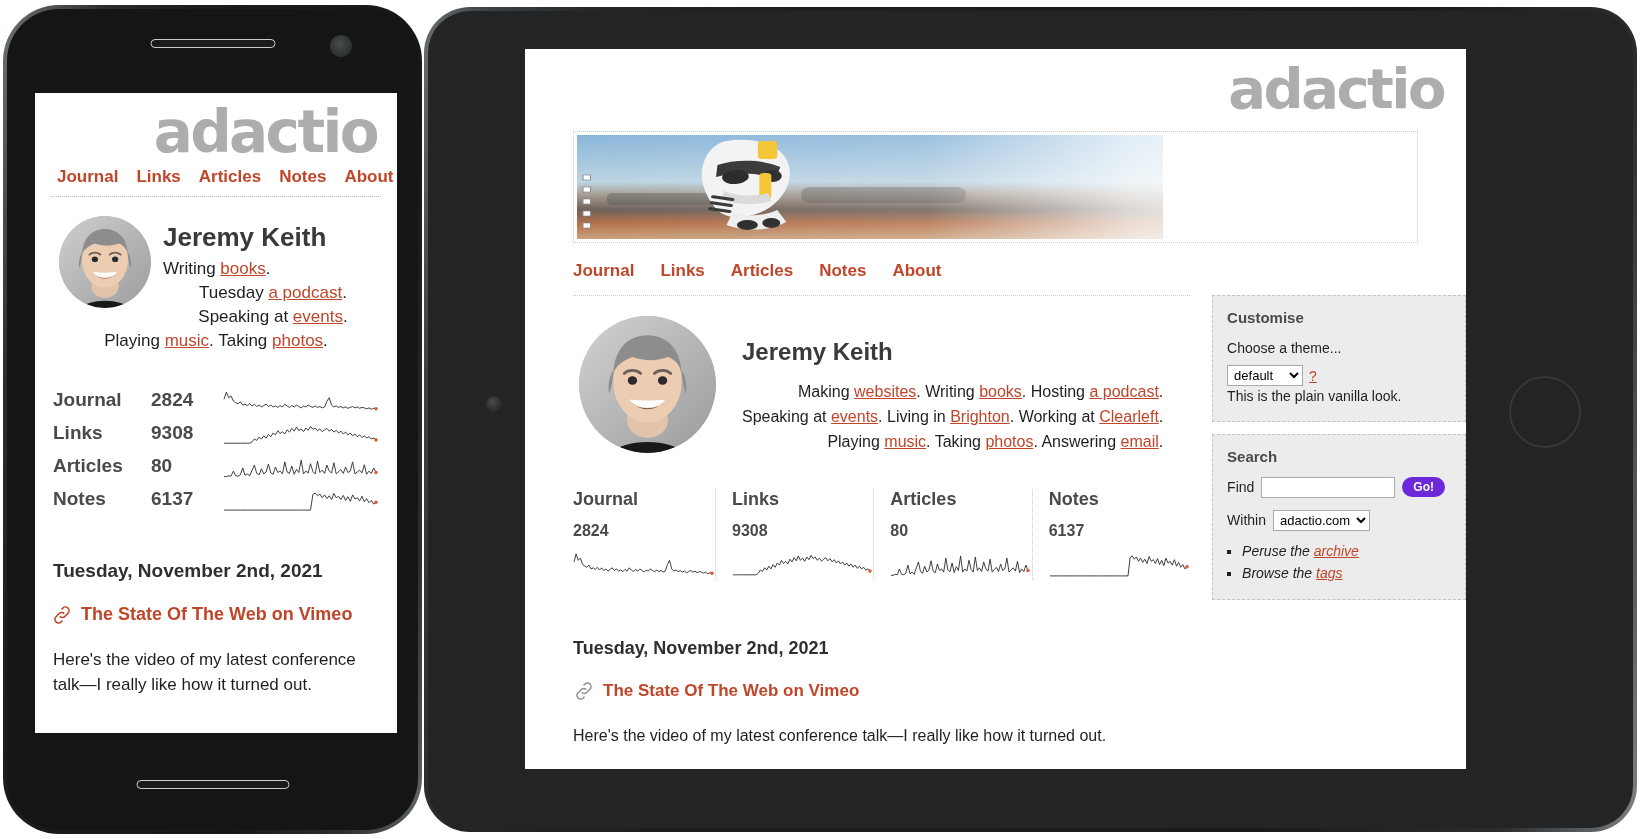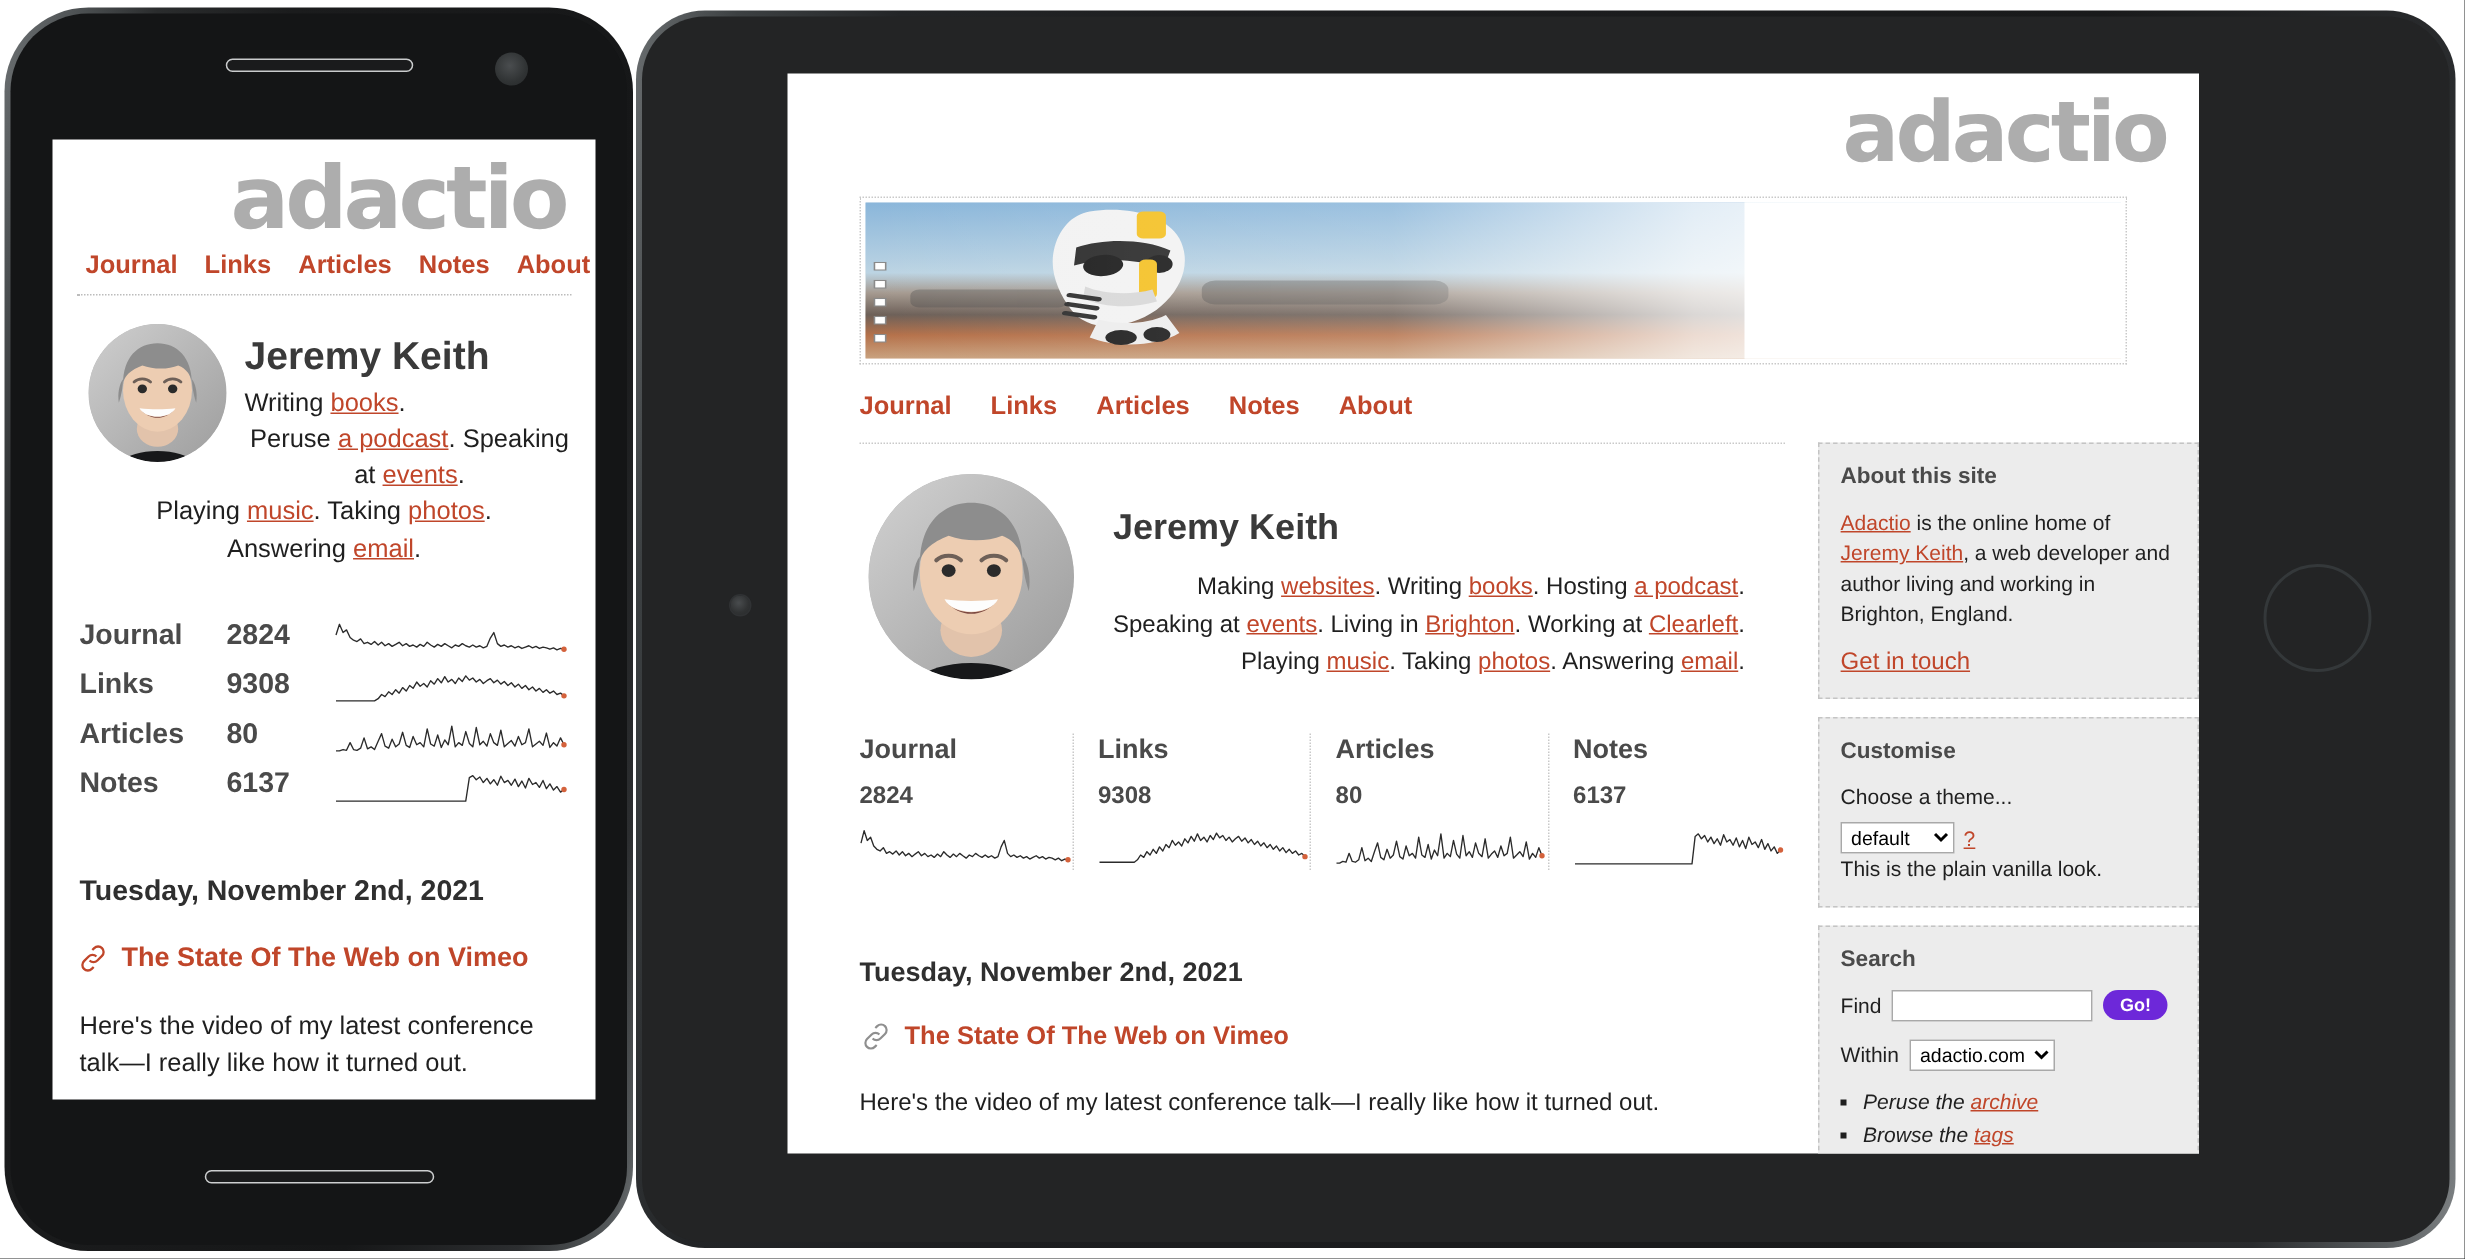--- a/index.html
+++ b/index.html
@@ -262,23 +262,22 @@
                 <path d="M33 42c3-3 9-3 12 0" stroke="#6e6058" stroke-width="2" fill="none" stroke-linecap="round"></path>
                 <path d="M55 42c3-3 9-3 12 0" stroke="#6e6058" stroke-width="2" fill="none" stroke-linecap="round"></path>
                 <path d="M38 62c6 8 18 8 24 0-4 7-20 7-24 0z" fill="#7d4a42"></path>
                 <path d="M37 61c8 1 18 1 26 0-4 8-22 8-26 0z" fill="#fdfdfd"></path>
               </g>
             </svg>
           </div>
           <div class="p-name">Jeremy Keith</div>
           <div class="p-bio">
             <div class="l2"><span>Writing </span><a class="lnk" href="#">books</a><span>.</span></div>
-            <div><span>Peruse </span><a class="lnk" href="#">a podcast</a><span>. Speaking at </span><a class="lnk" href="#">events</a><span>.</span></div>
+            <div><span>Tuesday </span><a class="lnk" href="#">a podcast</a><span>. Speaking at </span><a class="lnk" href="#">events</a><span>.</span></div>
             <div><span>Playing </span><a class="lnk" href="#">music</a><span>. Taking </span><a class="lnk" href="#">photos</a><span>.</span></div>
-            <div><span>Answering </span><a class="lnk" href="#">email</a><span>.</span></div>
           </div>
         </div>
 
         <div class="p-stats">
           <div class="p-stat-row">
             <div class="p-stat-label">Journal</div>
             <div class="p-stat-val">2824</div>
             <div class="p-spark"><svg width="156" height="30" viewBox="0 0 156 30">
                   <path d="M1.0 14.3 L3.3 7.2 L5.7 12.7 L8.0 10.9 L10.4 16.0 L12.7 17.8 L15.0 18.7 L17.4 16.9 L19.7 20.1 L22.0 19.2 L24.4 20.6 L26.7 18.7 L29.1 21.0 L31.4 19.2 L33.7 21.5 L36.1 20.1 L38.4 21.9 L40.8 20.6 L43.1 19.2 L45.4 21.5 L47.8 20.1 L50.1 21.9 L52.4 21.0 L54.8 22.4 L57.1 20.6 L59.5 21.9 L61.8 19.2 L64.1 21.0 L66.5 22.4 L68.8 20.6 L71.2 21.9 L73.5 20.1 L75.8 21.5 L78.2 22.9 L80.5 21.0 L82.8 21.9 L85.2 20.1 L87.5 21.5 L89.9 22.4 L92.2 21.0 L94.5 22.4 L96.9 21.5 L99.2 22.9 L101.6 21.9 L103.9 16.4 L106.2 12.7 L108.6 20.1 L110.9 21.9 L113.2 21.0 L115.6 22.4 L117.9 21.5 L120.3 22.9 L122.6 21.9 L124.9 23.3 L127.3 22.4 L129.6 21.5 L132.0 22.9 L134.3 21.9 L136.6 23.3 L139.0 22.4 L141.3 22.9 L143.6 23.8 L146.0 22.9 L148.3 24.2 L150.7 23.3 L153.0 23.8 " fill="none" stroke="#2b2b2b" stroke-width="0.9" stroke-linejoin="round"></path>
                   <circle cx="153.0" cy="23.8" r="1.8" fill="#d4623c"></circle>
@@ -487,25 +486,20 @@
             </div>
             <div class="t-entry-body">Here's the video of my latest conference talk—I really like how it turned out.</div>
             <div class="t-quote">
               <div>The World Wide Web has come a long way in its three decades of existence.</div>
 
             </div>
           </div>
 
           <div class="t-side">
 
-            <div class="panel">
-              <h3>About this site</h3>
-              <p><a class="lnk" href="#">Adactio</a><span> is the online home of </span><a class="lnk" href="#">Jeremy Keith</a><span>, a web developer and author living and working in Brighton, England.</span></p>
-              <a class="lnk getintouch" href="#">Get in touch</a>
-            </div>
 
             <div class="panel">
               <h3>Customise</h3>
               <p>Choose a theme...</p>
               <div style="margin-top:7px;display:flex;align-items:center;">
                 <select class="sel" style="width:76px">
                   <option>default</option>
                 </select>
                 <a class="theme-help" href="#">?</a>
               </div>

